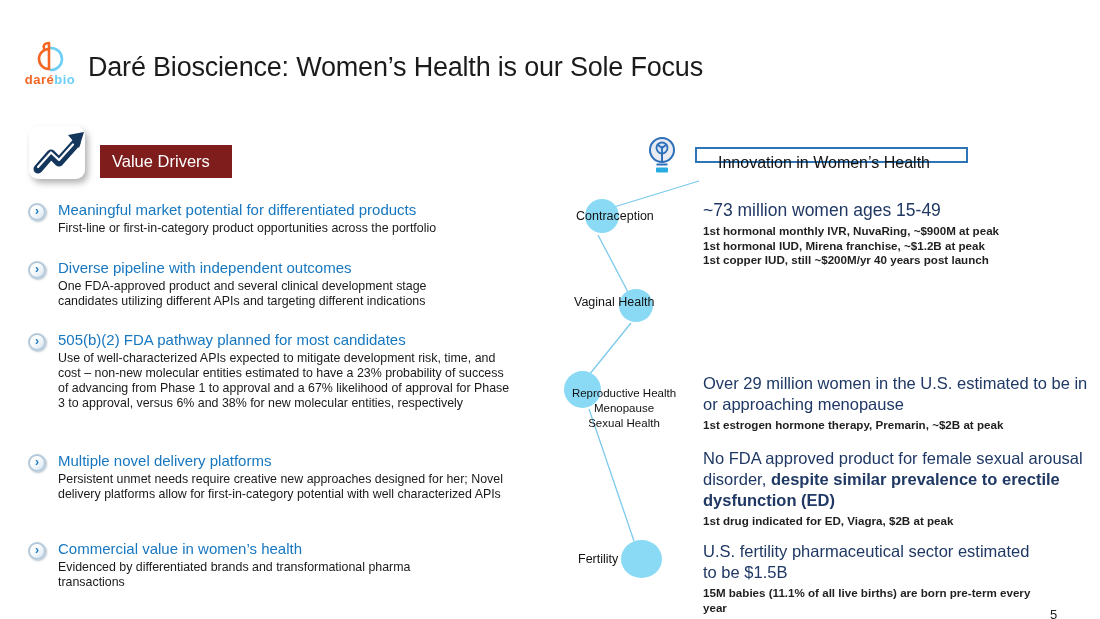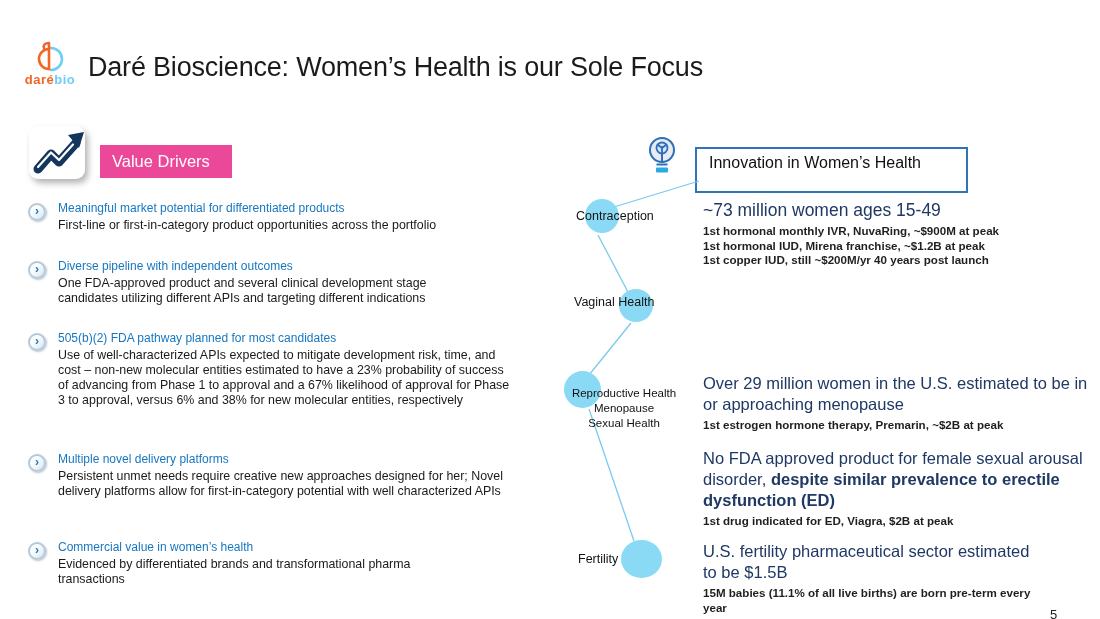--- a/index.html
+++ b/index.html
@@ -9,35 +9,35 @@
   
   .logo{position:absolute;left:20px;top:12px;width:60px;text-align:center;}
   .logo-mark{display:block;margin:0 auto;}
   .logo-text{font-size:13px;letter-spacing:.5px;line-height:12px;}
   .logo-text .o{color:#F26522;font-weight:700;}
   .logo-text .b{color:#6DCFF6;font-weight:700;}
   .title{position:absolute;left:88px;top:24px;font-size:27px;color:#1b1b1b;letter-spacing:-0.2px;}
 
   
   .vd-icon{position:absolute;left:26px;top:96px;filter:drop-shadow(3px 4px 3px rgba(0,0,0,.30));}
-  .vd-banner{position:absolute;left:100px;top:117px;width:132px;height:33px;background:#ec4899;
+  .vd-banner{position:absolute;left:100px;top:117px;width:132px;height:33px;background:#7f1d1d;
              color:#fff;font-size:16.5px;line-height:33px;padding-left:12px;box-sizing:border-box;}
   .vd-item{position:absolute;left:28px;width:500px;}
   .vd-bullet{position:absolute;left:0;top:2px;width:14px;height:14px;border-radius:50%;
              border:2px solid #b3c9da;background:linear-gradient(135deg,#ffffff 30%,#d9e6f1);
              color:#1777C0;font-size:12px;line-height:13px;text-align:center;font-weight:700;
              box-shadow:1px 1px 2px rgba(110,135,160,.5);}
-  .vd-item h3{margin:0 0 3px 30px;font-size:12px;font-weight:400;color:#1777C0;}
+  .vd-item h3{margin:0 0 3px 30px;font-size:15px;font-weight:400;color:#1777C0;}
   .vd-item p{margin:0 0 0 30px;font-size:12.4px;line-height:15px;color:#1a1a1a;}
   .p1{width:470px;} .p2{width:398px;} .p3{width:452px;} .p4{width:458px;} .p5{width:392px;}
 
   
   .bulb{position:absolute;left:644px;top:107px;}
-  .innov-box{position:absolute;left:695px;top:119px;width:273px;height:46px;border:2px solid #2E75B6;
-             box-sizing:border-box;font-size:16px;line-height:28px;padding-left:12px;color:#111;}
+  .innov-box{position:absolute;left:695px;top:119px;width:273px;height:16px;border:2px solid #2E75B6;
+             box-sizing:border-box;font-size:16px;line-height:28px;padding-left:21px;color:#111;}
   .connectors{position:absolute;left:0;top:0;pointer-events:none;}
   .tl-circle{position:absolute;border-radius:50%;background:#8ADAF5;z-index:1;}
   .tl-label{position:absolute;z-index:2;font-size:12.5px;color:#121212;}
   .tl-label-multi{position:absolute;z-index:2;width:148px;text-align:center;font-size:11.5px;
                   line-height:15px;color:#121212;}
   .detail{position:absolute;left:703px;z-index:2;}
   .dh{margin:0;font-size:16.5px;font-weight:400;line-height:21px;color:#1F3864;}
   .dh b{font-weight:700;}
   .dh1{font-size:17.5px;}
   .dd{margin:3px 0 0 0;font-size:11.6px;font-weight:700;line-height:14.5px;color:#1f1f1f;}

